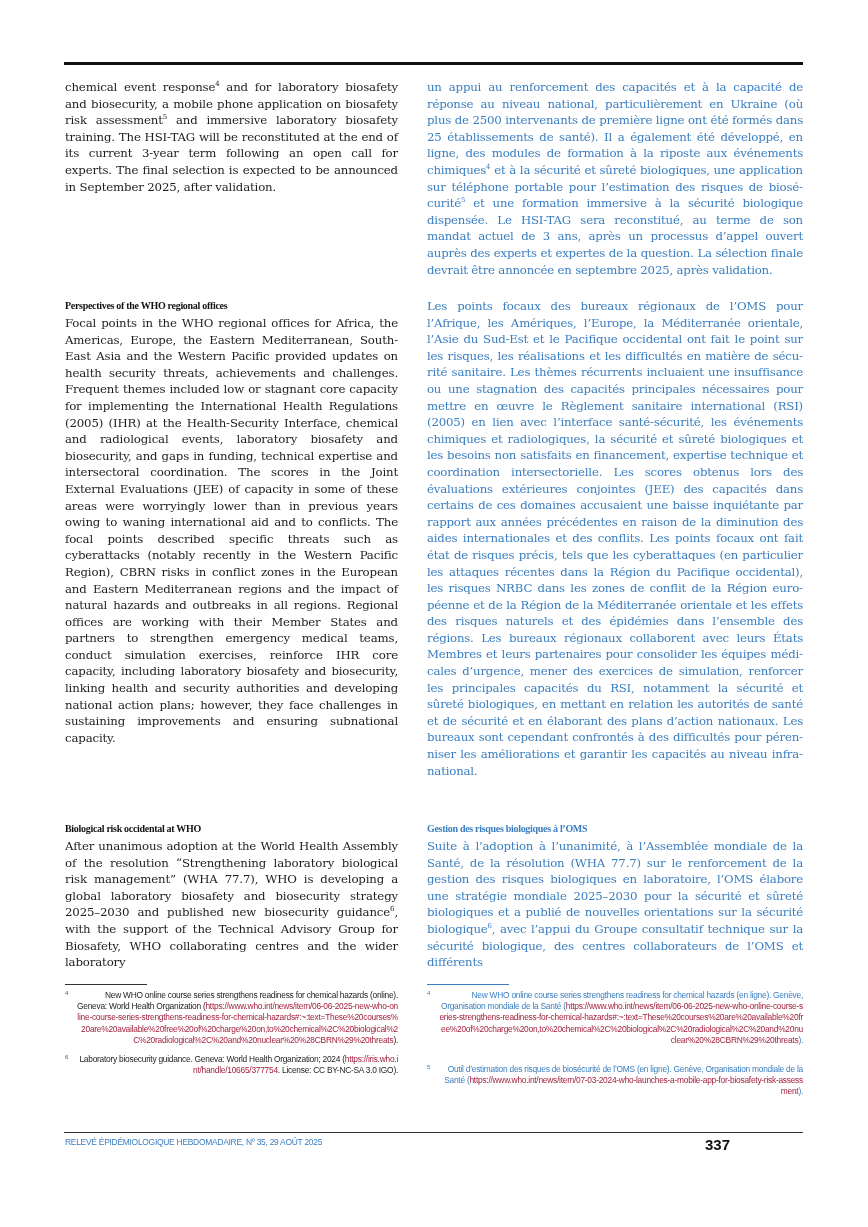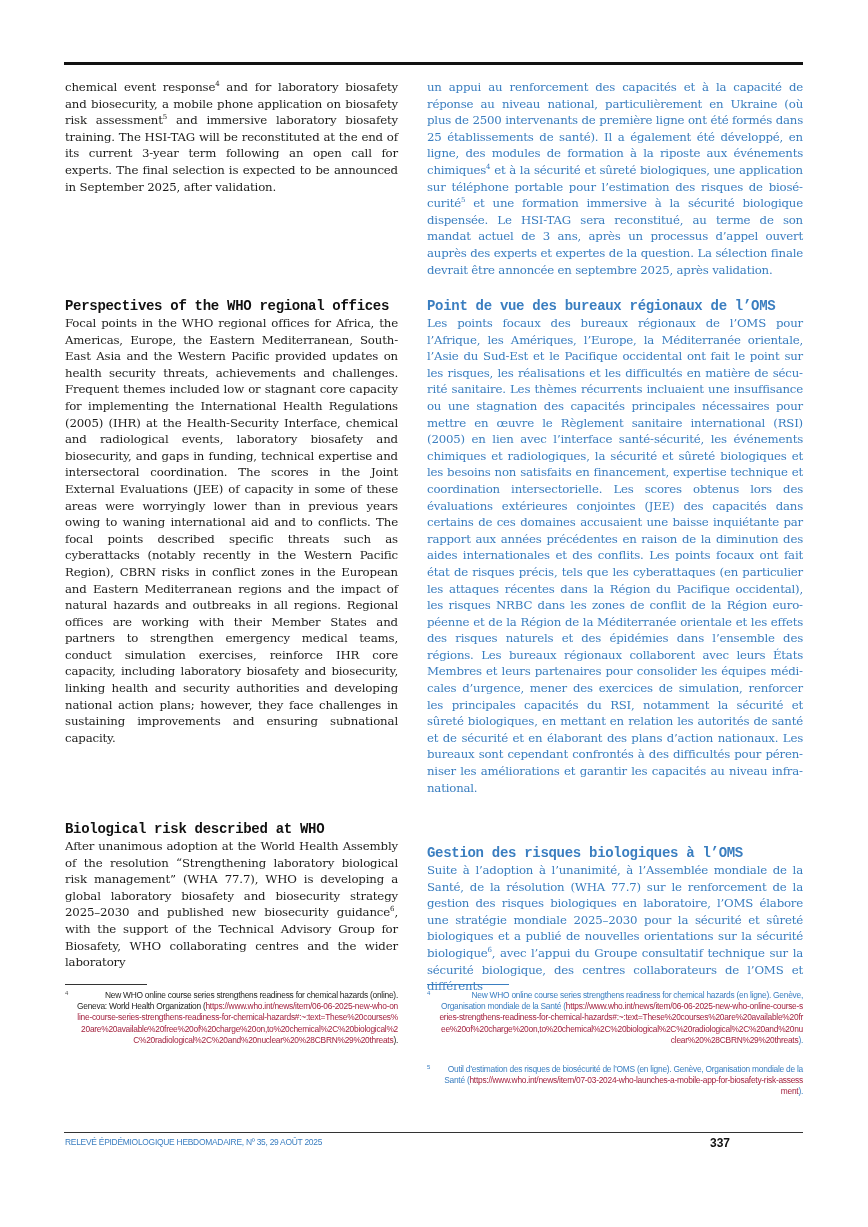--- a/index.html
+++ b/index.html
@@ -13,81 +13,83 @@
     font-family: "DejaVu Serif", serif;
     font-size: 12.1px;
     line-height: 16.6px;
     text-align: justify;
     margin: 0;
     hyphens: auto;
   }
   .col-en .body-text { font-size: 11.75px; letter-spacing: -0.15px; }
   .col-fr .body-text { font-size: 11.75px; letter-spacing: -0.2px; }
   .heading {
-    font-family: Liberation Mono, monospace;
+    font-family: Liberation Serif, serif;
     font-weight: bold;
-    font-size: 14px;
+    font-size: 10px;
     line-height: 16px;
     margin: 0 0 1px 0;
     letter-spacing: -0.3px;
   }
   .col-en .heading { color: #111; }
   .col-fr .heading { color: #3a7ec0; }
   sup { font-size: 7px; line-height: 0; vertical-align: super; }
   .fn-rule { position: absolute; height: 1px; background: #333; width: 82px; }
   .fn-rule.fr { background: #3a7ec0; }
   .footnotes { position: absolute; font-family: "Liberation Sans", sans-serif; font-size: 8.4px; line-height: 11.2px; letter-spacing: -0.25px; }
   .fn { position: relative; padding-left: 12px; margin-bottom: 6px; text-align: right; }
   .fn .num { position: absolute; left: 0; top: -2px; font-size: 6px; }
   .fn-en { color: #1d1d1b; }
   .fn-en .num { color: #555; }
   .fn-fr { color: #3a7ec0; }
   .link { color: #a3223f; word-break: break-all; }
   .bottom-rule { position: absolute; left: 64px; top: 1132px; width: 739px; height: 1px; background: #333; }
   .footer-left { position: absolute; left: 65px; top: 1137px; font-family: "Liberation Sans", sans-serif; font-size: 9.2px; color: #3a7ec0; letter-spacing: -0.3px; transform: scaleX(0.92); transform-origin: left; }
-  .footer-right { position: absolute; right: 66px; top: 1136px; font-family: "Liberation Sans", sans-serif; font-size: 12px; font-weight: bold; color: #111; }
+  .footer-right { position: absolute; right: 66px; top: 1136px; font-family: "Liberation Sans", sans-serif; font-size: 15px; font-weight: bold; color: #111; }
 </style>
 </head>
 <body>
 
 <div class="page">
   <div class="top-rule"></div>
 
   <div class="col col-en" style="top:79px;">
     <p class="body-text"><span>chemical event response</span><sup>4</sup><span> and for laboratory biosafety and biosecurity, a mobile phone application on biosafety risk assessment</span><sup>5</sup><span> and immersive laboratory biosafety training. The HSI-TAG will be reconstituted at the end of its current 3-year term following an open call for experts. The final selection is expected to be announced in September 2025, after validation.</span></p>
   </div>
 
   <div class="col col-en" style="top:298px;">
     <h2 class="heading">Perspectives of the WHO regional offices</h2>
     <p class="body-text">Focal points in the WHO regional offices for Africa, the Americas, Europe, the Eastern Mediterranean, South-East Asia and the Western Pacific provided updates on health security threats, achievements and challenges. Frequent themes included low or stagnant core capacity for implementing the International Health Regulations (2005) (IHR) at the Health-Security Interface, chemical and radiological events, laboratory biosafety and biosecurity, and gaps in funding, tech­nical expertise and intersectoral coordination. The scores in the Joint External Evaluations (JEE) of capa­city in some of these areas were worryingly lower than in previous years owing to waning international aid and to conflicts. The focal points described specific threats such as cyberattacks (notably recently in the Western Pacific Region), CBRN risks in conflict zones in the European and Eastern Mediterranean regions and the impact of natural hazards and outbreaks in all regions. Regional offices are working with their Member States and partners to strengthen emergency medical teams, conduct simulation exercises, reinforce IHR core capacity, including laboratory biosafety and biosecurity, linking health and security authorities and developing national action plans; however, they face challenges in sustaining improvements and ensur­ing subnational capacity.</p>
   </div>
 
   <div class="col col-en" style="top:821px;">
-    <h2 class="heading">Biological risk described at WHO</h2>
+    <h2 class="heading">Biological risk occidental at WHO</h2>
     <p class="body-text"><span>After unanimous adoption at the World Health Assembly of the resolution “Strengthening laboratory biological risk management” (WHA 77.7), WHO is developing a global laboratory biosafety and biosecurity strategy 2025–2030 and published new biosecurity guidance</span><sup>6</sup><span>, with the support of the Technical Advisory Group for Biosafety, WHO collaborating centres and the wider laboratory</span></p>
   </div>
 
   <div class="col col-fr" style="top:79px;">
     <p class="body-text"><span>un appui au renforcement des capacités et à la capacité de réponse au niveau national, particulièrement en Ukraine (où plus de 2500 intervenants de première ligne ont été formés dans 25 établissements de santé). Il a également été développé, en ligne, des modules de formation à la riposte aux événements chimiques</span><sup>4</sup><span> et à la sécurité et sûreté biologiques, une application sur téléphone portable pour l’estimation des risques de biosé­curité</span><sup>5</sup><span> et une formation immersive à la sécurité biologique dispensée. Le HSI-TAG sera reconstitué, au terme de son mandat actuel de 3 ans, après un processus d’appel ouvert auprès des experts et expertes de la question. La sélection finale devrait être annoncée en septembre 2025, après validation.</span></p>
   </div>
 
   <div class="col col-fr" style="top:298px;">
-    <h2 class="heading">Point de vue des bureaux régionaux de l’OMS</h2>
     <p class="body-text">Les points focaux des bureaux régionaux de l’OMS pour l’Afrique, les Amériques, l’Europe, la Méditerranée orientale, l’Asie du Sud-Est et le Pacifique occidental ont fait le point sur les risques, les réalisations et les difficultés en matière de sécu­rité sanitaire. Les thèmes récurrents incluaient une insuffisance ou une stagnation des capacités principales nécessaires pour mettre en œuvre le Règlement sanitaire international (RSI) (2005) en lien avec l’interface santé-sécurité, les événements chimiques et radiologiques, la sécurité et sûreté biologiques et les besoins non satisfaits en financement, expertise technique et coordination intersectorielle. Les scores obtenus lors des évaluations extérieures conjointes (JEE) des capacités dans certains de ces domaines accusaient une baisse inquiétante par rapport aux années précédentes en raison de la diminution des aides internationales et des conflits. Les points focaux ont fait état de risques précis, tels que les cyberattaques (en particulier les attaques récentes dans la Région du Pacifique occidental), les risques NRBC dans les zones de conflit de la Région euro­péenne et de la Région de la Méditerranée orientale et les effets des risques naturels et des épidémies dans l’ensemble des régions. Les bureaux régionaux collaborent avec leurs États Membres et leurs partenaires pour consolider les équipes médi­cales d’urgence, mener des exercices de simulation, renforcer les principales capacités du RSI, notamment la sécurité et sûreté biologiques, en mettant en relation les autorités de santé et de sécurité et en élaborant des plans d’action nationaux. Les bureaux sont cependant confrontés à des difficultés pour péren­niser les améliorations et garantir les capacités au niveau infra­national.</p>
   </div>
 
-  <div class="col col-fr" style="top:821px;margin-top:24px;">
+  <div class="col col-fr" style="top:821px;">
     <h2 class="heading">Gestion des risques biologiques à l’OMS</h2>
     <p class="body-text"><span>Suite à l’adoption à l’unanimité, à l’Assemblée mondiale de la Santé, de la résolution (WHA 77.7) sur le renforcement de la gestion des risques biologiques en laboratoire, l’OMS élabore une stra­tégie mondiale 2025–2030 pour la sécurité et sûreté biologiques et a publié de nouvelles orientations sur la sécurité biologique</span><sup>6</sup><span>, avec l’appui du Groupe consultatif technique sur la sécurité biologique, des centres collaborateurs de l’OMS et différents</span></p>
   </div>
 
   <div class="fn-rule" style="left:65px; top:984px;"></div>
   <div class="footnotes" style="left:65px; top:990px; width:333px;">
     <div class="fn fn-en" style="margin-bottom:8px;">
       <span class="num">4</span><span>New WHO online course series strengthens readiness for chemical hazards (online). Geneva: World Health Organization (</span><span class="link">https://www.who.int/news/item/06-06-2025-new-who-online-course-series-strengthens-readiness-for-chemical-hazards#:~:text=These%20courses%20are%20available%20free%20of%20charge%20on,to%20chemical%2C%20biological%2C%20radiological%2C%20and%20nuclear%20%28CBRN%29%20threats</span><span>).</span>
+    </div>
+    <div class="fn fn-en">
+      <span class="num">6</span><span>Laboratory biosecurity guidance. Geneva: World Health Organization; 2024 (</span><span class="link">https://iris.who.int/handle/10665/377754</span><span>. License: CC BY-NC-SA 3.0 IGO).</span>
     </div>
   </div>
 
   <div class="fn-rule fr" style="left:427px; top:984px;"></div>
   <div class="footnotes" style="left:427px; top:990px; width:376px;">
     <div class="fn fn-fr" style="margin-bottom:18px;">
       <span class="num">4</span><span>New WHO online course series strengthens readiness for chemical hazards (en ligne). Genève, Organisation mondiale de la Santé (</span><span class="link">https://www.who.int/news/item/06-06-2025-new-who-online-course-series-strengthens-readiness-for-chemical-hazards#:~:text=These%20courses%20are%20available%20free%20of%20charge%20on,to%20chemical%2C%20biological%2C%20radiological%2C%20and%20nuclear%20%28CBRN%29%20threats</span><span>).</span>
     </div>
     <div class="fn fn-fr">
       <span class="num">5</span><span>Outil d’estimation des risques de biosécurité de l’OMS (en ligne). Genève, Organisation mon­diale de la Santé (</span><span class="link">https://www.who.int/news/item/07-03-2024-who-launches-a-mobile-app-for-biosafety-risk-assessment</span><span>).</span>

